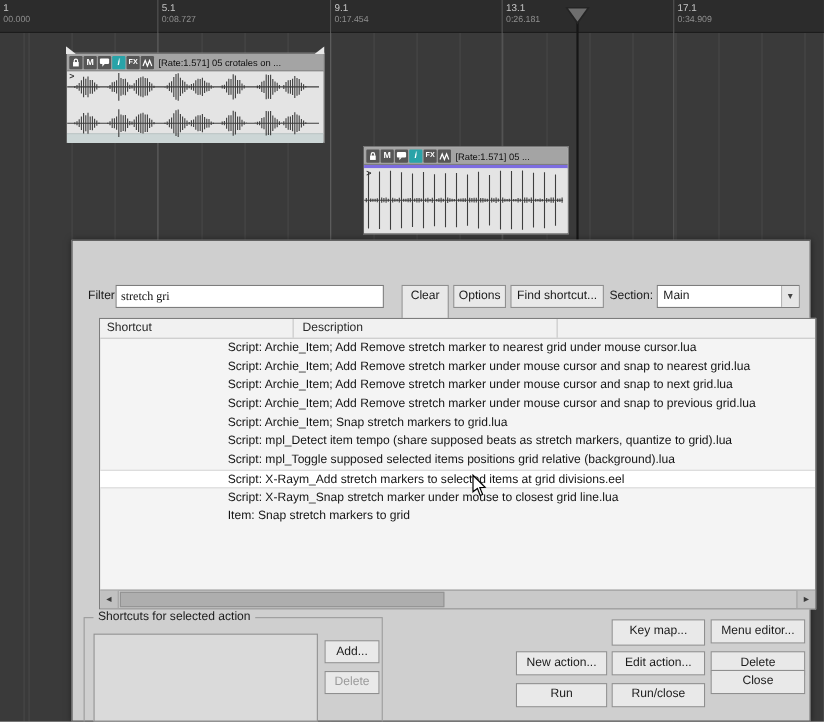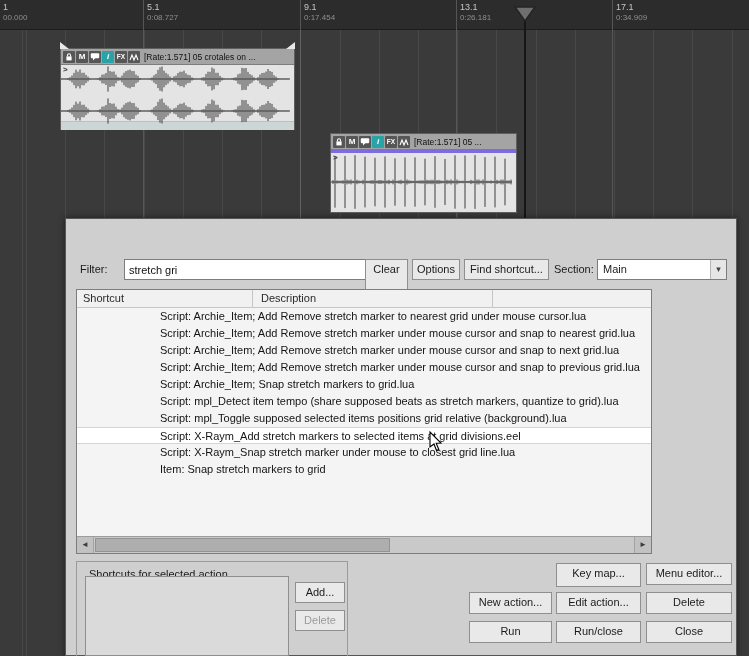--- a/index.html
+++ b/index.html
@@ -75,48 +75,48 @@
   .btn.disabled { color:#9b9b9b; }
   .combo {
     position:absolute; background:#fff; border:1px solid #7d7d7d; line-height:19px; padding-left:5px;
   }
   .combo .arrow {
     position:absolute; right:0; top:0; bottom:0; width:16px; background:#e6e6e6;
     border-left:1px solid #b5b5b5; text-align:center; color:#444; font-size:9px; line-height:19px;
   }
 
   .list {
-    position:absolute; left:10px; top:70px; width:576px; height:265px;
+    position:absolute; left:24px; top:70px; width:652px; height:265px;
     background:#f4f4f4; border:1px solid #7d7d7d; overflow:hidden;text-decoration:underline;
   }
   .list-hdr { position:relative; height:18px; background:#f1f1f1; border-bottom:1px solid #c6c6c6; }
   .list-hdr .hcell { position:absolute; top:2px; font-size:11px; color:#2a2a2a; }
   .hdiv { position:absolute; top:0; bottom:0; width:1px; background:#c6c6c6; }
   .rows { position:absolute; left:0; right:0; top:18px; }
   .row {
-    height:17px; line-height:16px; padding-left:83px; font-size:11px;
+    height:17px; line-height:16px; padding-left:116px; font-size:11px;
     white-space:nowrap; color:#141414;
   }
   .row.selected { background:#ffffff; border-top:1px solid #d5d5d5; border-bottom:1px solid #d5d5d5; }
   .hscroll {
     position:absolute; left:0; right:0; bottom:0; height:17px;
     background:#c9c9c9; border-top:1px solid #9c9c9c;
   }
   .sarrow {
     position:absolute; top:0; width:17px; height:16px; background:#c1c1c1;
     font-size:8px; color:#3c3c3c; text-align:center; line-height:16px;
   }
   .sarrow.left { left:0; border-right:1px solid #a3a3a3; }
   .sarrow.right { right:0; border-left:1px solid #a3a3a3; }
   .sthumb { position:absolute; left:18px; top:1px; width:295px; height:14px;
     background:#aeaeae; border:1px solid #939393; }
 
   .groupbox { position:absolute; left:10px; top:342px; width:272px; height:102px;
     border:1px solid #9b9b9b; }
-  .gb-label { position:absolute; left:8px; top:-7px; background:#cfcfcf; padding:0 4px; font-size:11px;margin-top:13px; }
+  .gb-label { position:absolute; left:8px; top:-7px; background:#cfcfcf; padding:0 4px; font-size:11px; }
   .gb-list { position:absolute; left:8px; top:14px; width:204px; height:80px;
     background:#dadada; border:1px solid #8f8f8f; }
 
   .cursor { position:absolute; left:428px; top:431px; z-index:60; }
 </style>
 </head>
 <body>
 
 <div class="arrange">
   <div class="grid"></div>
@@ -225,21 +225,21 @@
       <svg class="wave" width="181" height="58">
           <path d="M0 29H181M2 27.1V30.9M4 3.3V54.7M6 27.4V30.6M8 27.7V30.3M10 27.6V30.4M12 27.2V30.8M14 2.9V55.1M16 26.6V31.4M18 27.1V30.9M20 26.6V31.4M22 27.7V30.3M24 2.2V55.8M26 26.8V31.2M28 27.5V30.5M30 27.8V30.2M32 26.8V31.2M34 3.6V54.4M36 27.7V30.3M38 27.7V30.3M40 27.2V30.8M42 27.1V30.9M44 4.7V53.3M46 27.5V30.5M48 27.0V31.0M50 27.0V31.0M52 27.5V30.5M54 3.4V54.6M56 27.4V30.6M58 26.8V31.2M60 27.8V30.2M62 26.7V31.3M64 5.3V52.7M66 27.8V30.2M68 27.3V30.7M70 26.8V31.2M72 27.7V30.3M74 4.4V53.6M76 26.5V31.5M78 27.3V30.7M80 27.6V30.4M82 27.9V30.1M84 4.3V53.7M86 27.7V30.3M88 27.5V30.5M90 27.3V30.7M92 27.3V30.7M94 5.7V52.3M96 26.8V31.2M98 27.1V30.9M100 26.8V31.2M102 26.8V31.2M104 3.2V54.8M106 27.0V31.0M108 26.9V31.1M110 27.4V30.6M112 27.7V30.3M114 6.0V52.0M116 26.8V31.2M118 27.3V30.7M120 26.5V31.5M122 27.5V30.5M124 2.3V55.7M126 26.6V31.4M128 27.6V30.4M130 27.8V30.2M132 27.7V30.3M134 2.5V55.5M136 27.9V30.1M138 27.8V30.2M140 26.9V31.1M142 27.6V30.4M144 2.1V55.9M146 26.6V31.4M148 26.6V31.4M150 27.6V30.4M152 26.5V31.5M154 4.1V53.9M156 27.7V30.3M158 27.8V30.2M160 27.4V30.6M162 27.9V30.1M164 3.6V54.4M166 26.9V31.1M168 27.6V30.4M170 26.6V31.4M172 26.6V31.4M174 5.7V52.3M176 27.4V30.6M178 27.4V30.6M180 26.6V31.4" stroke="#3e3e3e" fill="none"></path>
         </svg>
     </div>
   </div>
 </div>
 
 <div class="win">
 
   <span class="lbl" style="left:14px; top:44px">Filter:</span>
-  <input class="tinput" style="left: 58px; top: 40px; width: 244px; height: 21px;" value="stretch gri">
+  <input class="tinput" style="left: 39px; top: 40px; width: 244px; height: 21px; font-family: Liberation Serif, serif;" value="stretch gri">
   <div class="btn" style="left:299px; top:40px; width:43px; height:33px">Clear</div>
   <div class="btn" style="left:346px; top:40px; width:48px; height:21px">Options</div>
   <div class="btn" style="left:398px; top:40px; width:85px; height:21px">Find shortcut...</div>
   <span class="lbl" style="left:488px; top:44px">Section:</span>
   <div class="combo" style="left:531px; top:40px; width:130px; height:21px">
     <span>Main</span>
     <span class="arrow">▾</span>
   </div>
 
   <div class="list">
@@ -275,18 +275,18 @@
     <div class="btn disabled" style="left:218px; top:48px; width:50px; height:21px">Delete</div>
   </div>
 
   <div class="btn" style="left:490px; top:344px; width:85px; height:24px">Key map...</div>
   <div class="btn" style="left:580px; top:344px; width:86px; height:22px">Menu editor...</div>
   <div class="btn" style="left:403px; top:373px; width:83px; height:22px">New action...</div>
   <div class="btn" style="left:490px; top:373px; width:85px; height:22px">Edit action...</div>
   <div class="btn" style="left:580px; top:373px; width:86px; height:22px">Delete</div>
   <div class="btn" style="left:403px; top:402px; width:83px; height:22px">Run</div>
   <div class="btn" style="left:490px; top:402px; width:85px; height:22px">Run/close</div>
-  <div class="btn" style="left:580px; top:402px; width:86px; height:22px">Close</div>
+  <div class="btn" style="left:580px; top:390px; width:86px; height:22px">Close</div>
 </div>
 
 <svg class="cursor" width="16" height="22">
   <polygon points="2,1 2,16 6,13 8.5,19.5 10.8,18.5 8.2,12.3 13,12" fill="#ffffff" stroke="#000000" stroke-width="1.1"></polygon>
 </svg>
 
 </body></html>

